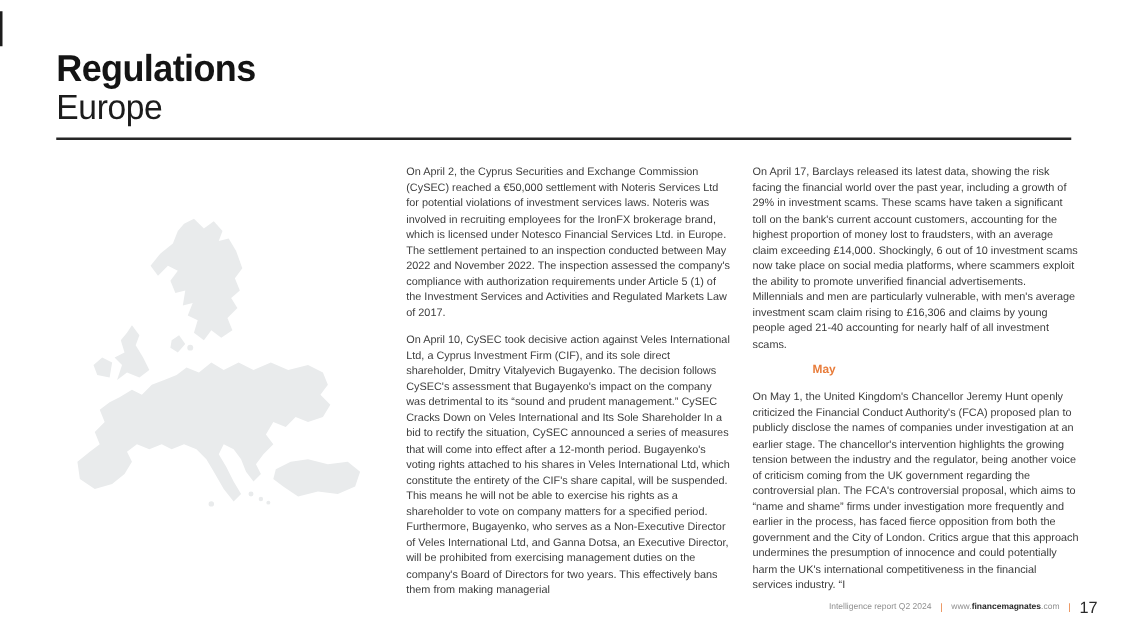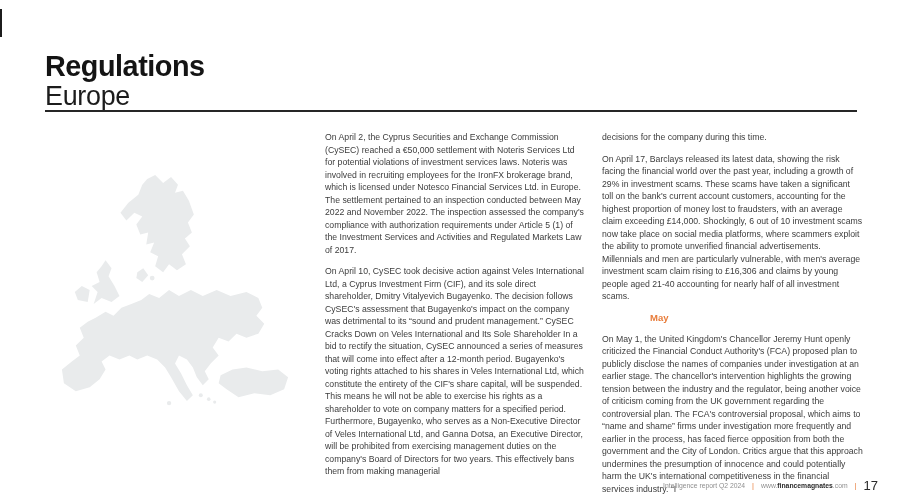--- a/index.html
+++ b/index.html
@@ -5,21 +5,21 @@
   * { margin: 0; padding: 0; box-sizing: border-box; }
   html, body { width: 900px; height: 500px; background: #ffffff; overflow: hidden; }
   body { font-family: "Liberation Sans", sans-serif; position: relative; color: #3b3b3b; }
 
   .page { position: absolute; inset: 0; background: #fff; }
 
   .accent-bar {
     position: absolute; left: 0; top: 9px; width: 2px; height: 28px; background: #1c1c1c;
   }
 
-  .header { position: absolute; left: 45px; top: 50px; }
+  .header { position: absolute; left: 45px; top: 40px; }
   .title {
     font-size: 30px; font-weight: 700; color: #141414; letter-spacing: -0.5px;
     transform: scaleX(0.96); transform-origin: left top; line-height: 31px;
   }
   .subtitle {
     font-size: 28px; font-weight: 400; color: #1c1c1c; letter-spacing: -0.3px;
     transform: scaleX(0.96); transform-origin: left top; line-height: 30px;
   }
   .header-rule {
     position: absolute; left: 45px; top: 110px; width: 812px; height: 2px; background: #262626;
@@ -86,21 +86,20 @@
       </g>
     </svg>
   </div>
 
   <div class="col col-1">
     <div class="para">On April 2, the Cyprus Securities and Exchange Commission (CySEC) reached a €50,000 settlement with Noteris Services Ltd for potential violations of investment services laws. Noteris was involved in recruiting employees for the IronFX brokerage brand, which is licensed under Notesco Financial Services Ltd. in Europe. The settlement pertained to an inspection conducted between May 2022 and November 2022. The inspection assessed the company's compliance with authorization requirements under Article 5 (1) of the Investment Services and Activities and Regulated Markets Law of 2017.</div>
     <div class="para">On April 10, CySEC took decisive action against Veles International Ltd, a Cyprus Investment Firm (CIF), and its sole direct shareholder, Dmitry Vitalyevich Bugayenko. The decision follows CySEC's assessment that Bugayenko's impact on the company was detrimental to its “sound and prudent management.” CySEC Cracks Down on Veles International and Its Sole Shareholder In a bid to rectify the situation, CySEC announced a series of measures that will come into effect after a 12-month period. Bugayenko's voting rights attached to his shares in Veles International Ltd, which constitute the entirety of the CIF's share capital, will be suspended. This means he will not be able to exercise his rights as a shareholder to vote on company matters for a specified period. Furthermore, Bugayenko, who serves as a Non-Executive Director of Veles International Ltd, and Ganna Dotsa, an Executive Director, will be prohibited from exercising management duties on the company's Board of Directors for two years. This effectively bans them from making managerial</div>
   </div>
 
   <div class="col col-2">
-    <div class="para">decisions for the company during this time.</div>
     <div class="para">On April 17, Barclays released its latest data, showing the risk facing the financial world over the past year, including a growth of 29% in investment scams. These scams have taken a significant toll on the bank's current account customers, accounting for the highest proportion of money lost to fraudsters, with an average claim exceeding £14,000. Shockingly, 6 out of 10 investment scams now take place on social media platforms, where scammers exploit the ability to promote unverified financial advertisements. Millennials and men are particularly vulnerable, with men's average investment scam claim rising to £16,306 and claims by young people aged 21-40 accounting for nearly half of all investment scams.</div>
     <div class="section-heading">May</div>
     <div class="para">On May 1, the United Kingdom's Chancellor Jeremy Hunt openly criticized the Financial Conduct Authority's (FCA) proposed plan to publicly disclose the names of companies under investigation at an earlier stage. The chancellor's intervention highlights the growing tension between the industry and the regulator, being another voice of criticism coming from the UK government regarding the controversial plan. The FCA's controversial proposal, which aims to “name and shame” firms under investigation more frequently and earlier in the process, has faced fierce opposition from both the government and the City of London.  Critics argue that this approach undermines the presumption of innocence and could potentially harm the UK's international competitiveness in the financial services industry. “I</div>
   </div>
 
   <div class="footer">
     <span>Intelligence report Q2 2024</span>
     <span class="sep">|</span>
     <span class="site"><span>www.</span><span class="strong">financemagnates</span><span>.com</span></span>
     <span class="sep">|</span>

